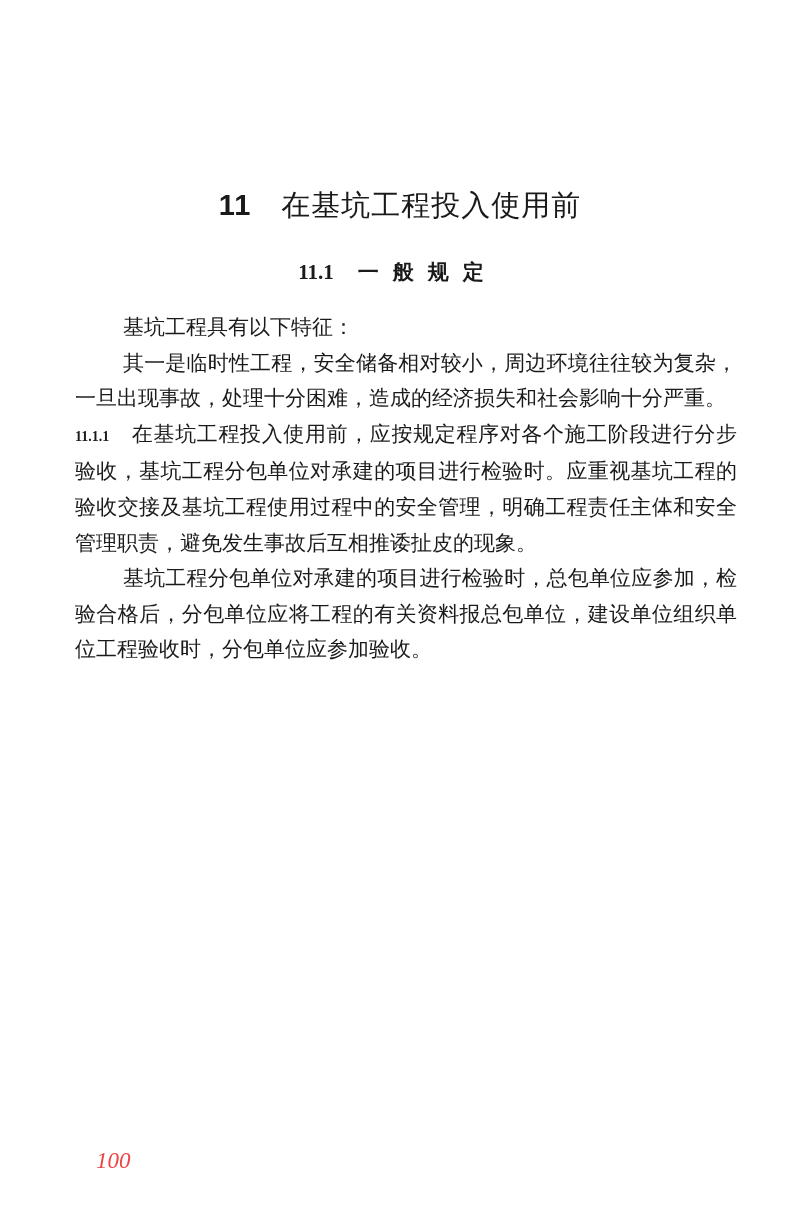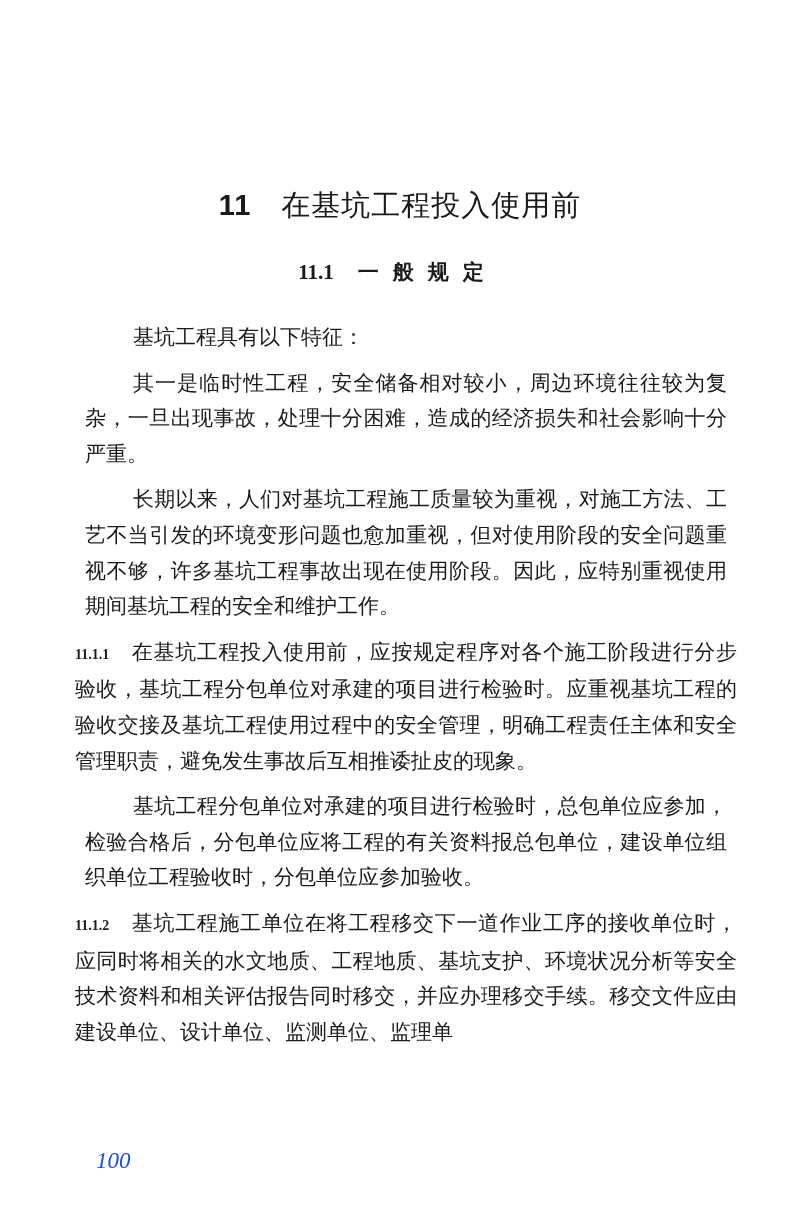--- a/index.html
+++ b/index.html
@@ -19,44 +19,42 @@
     font-size: 21px; font-weight: bold;
   }
   .section-title .num { font-family: "Liberation Serif", serif; margin-right: 24px; }
   .section-title .text { font-family: "DejaVu Sans", sans-serif; letter-spacing: 14px; }
   .body {
     position: absolute; top: 310px; left: 75px; width: 662px;
     font-family: "DejaVu Sans", sans-serif;
     font-size: 21px; line-height: 35.6px;
     text-align: justify; text-justify: inter-character;
   }
-  .para { margin: 10px; text-indent: 48px; text-align: justify; text-align-last: left; }
+  .para { margin: 0; text-indent: 48px; text-align: justify; text-align-last: left; }
   .clause { margin: 0; text-indent: 0; text-align: justify; text-align-last: left; }
   .clause-num {
     font-family: "Liberation Serif", serif; font-weight: bold; font-size: 14px;
     margin-right: 22px;
   }
   .page-number {
     position: absolute; top: 1148px; left: 96px;
-    font-family: "Liberation Serif", serif; font-style: italic; font-size: 23px; color: #1d4ed8;
+    font-family: "Liberation Serif", serif; font-style: italic; font-size: 23px; color: #ef4444;
   }
 </style>
 </head>
 <body>
 
 <div class="chapter-title">
   <span class="num">11</span><span class="text">在基坑工程投入使用前</span>
 </div>
 
 <div class="section-title">
   <span class="num">11.1</span><span class="text">一般规定</span>
 </div>
 
 <div class="body">
   <p class="para">基坑工程具有以下特征：</p>
   <p class="para">其一是临时性工程，安全储备相对较小，周边环境往往较为复杂，一旦出现事故，处理十分困难，造成的经济损失和社会影响十分严重。</p>
-  <p class="para">长期以来，人们对基坑工程施工质量较为重视，对施工方法、工艺不当引发的环境变形问题也愈加重视，但对使用阶段的安全问题重视不够，许多基坑工程事故出现在使用阶段。因此，应特别重视使用期间基坑工程的安全和维护工作。</p>
   <p class="clause"><span class="clause-num">11.1.1</span><span>在基坑工程投入使用前，应按规定程序对各个施工阶段进行分步验收，基坑工程分包单位对承建的项目进行检验时。应重视基坑工程的验收交接及基坑工程使用过程中的安全管理，明确工程责任主体和安全管理职责，避免发生事故后互相推诿扯皮的现象。</span></p>
   <p class="para">基坑工程分包单位对承建的项目进行检验时，总包单位应参加，检验合格后，分包单位应将工程的有关资料报总包单位，建设单位组织单位工程验收时，分包单位应参加验收。</p>
-  <p class="clause"><span class="clause-num">11.1.2</span><span>基坑工程施工单位在将工程移交下一道作业工序的接收单位时，应同时将相关的水文地质、工程地质、基坑支护、环境状况分析等安全技术资料和相关评估报告同时移交，并应办理移交手续。移交文件应由建设单位、设计单位、监测单位、监理单</span></p>
 </div>
 
 <div class="page-number">100</div>
 
 </body></html>

